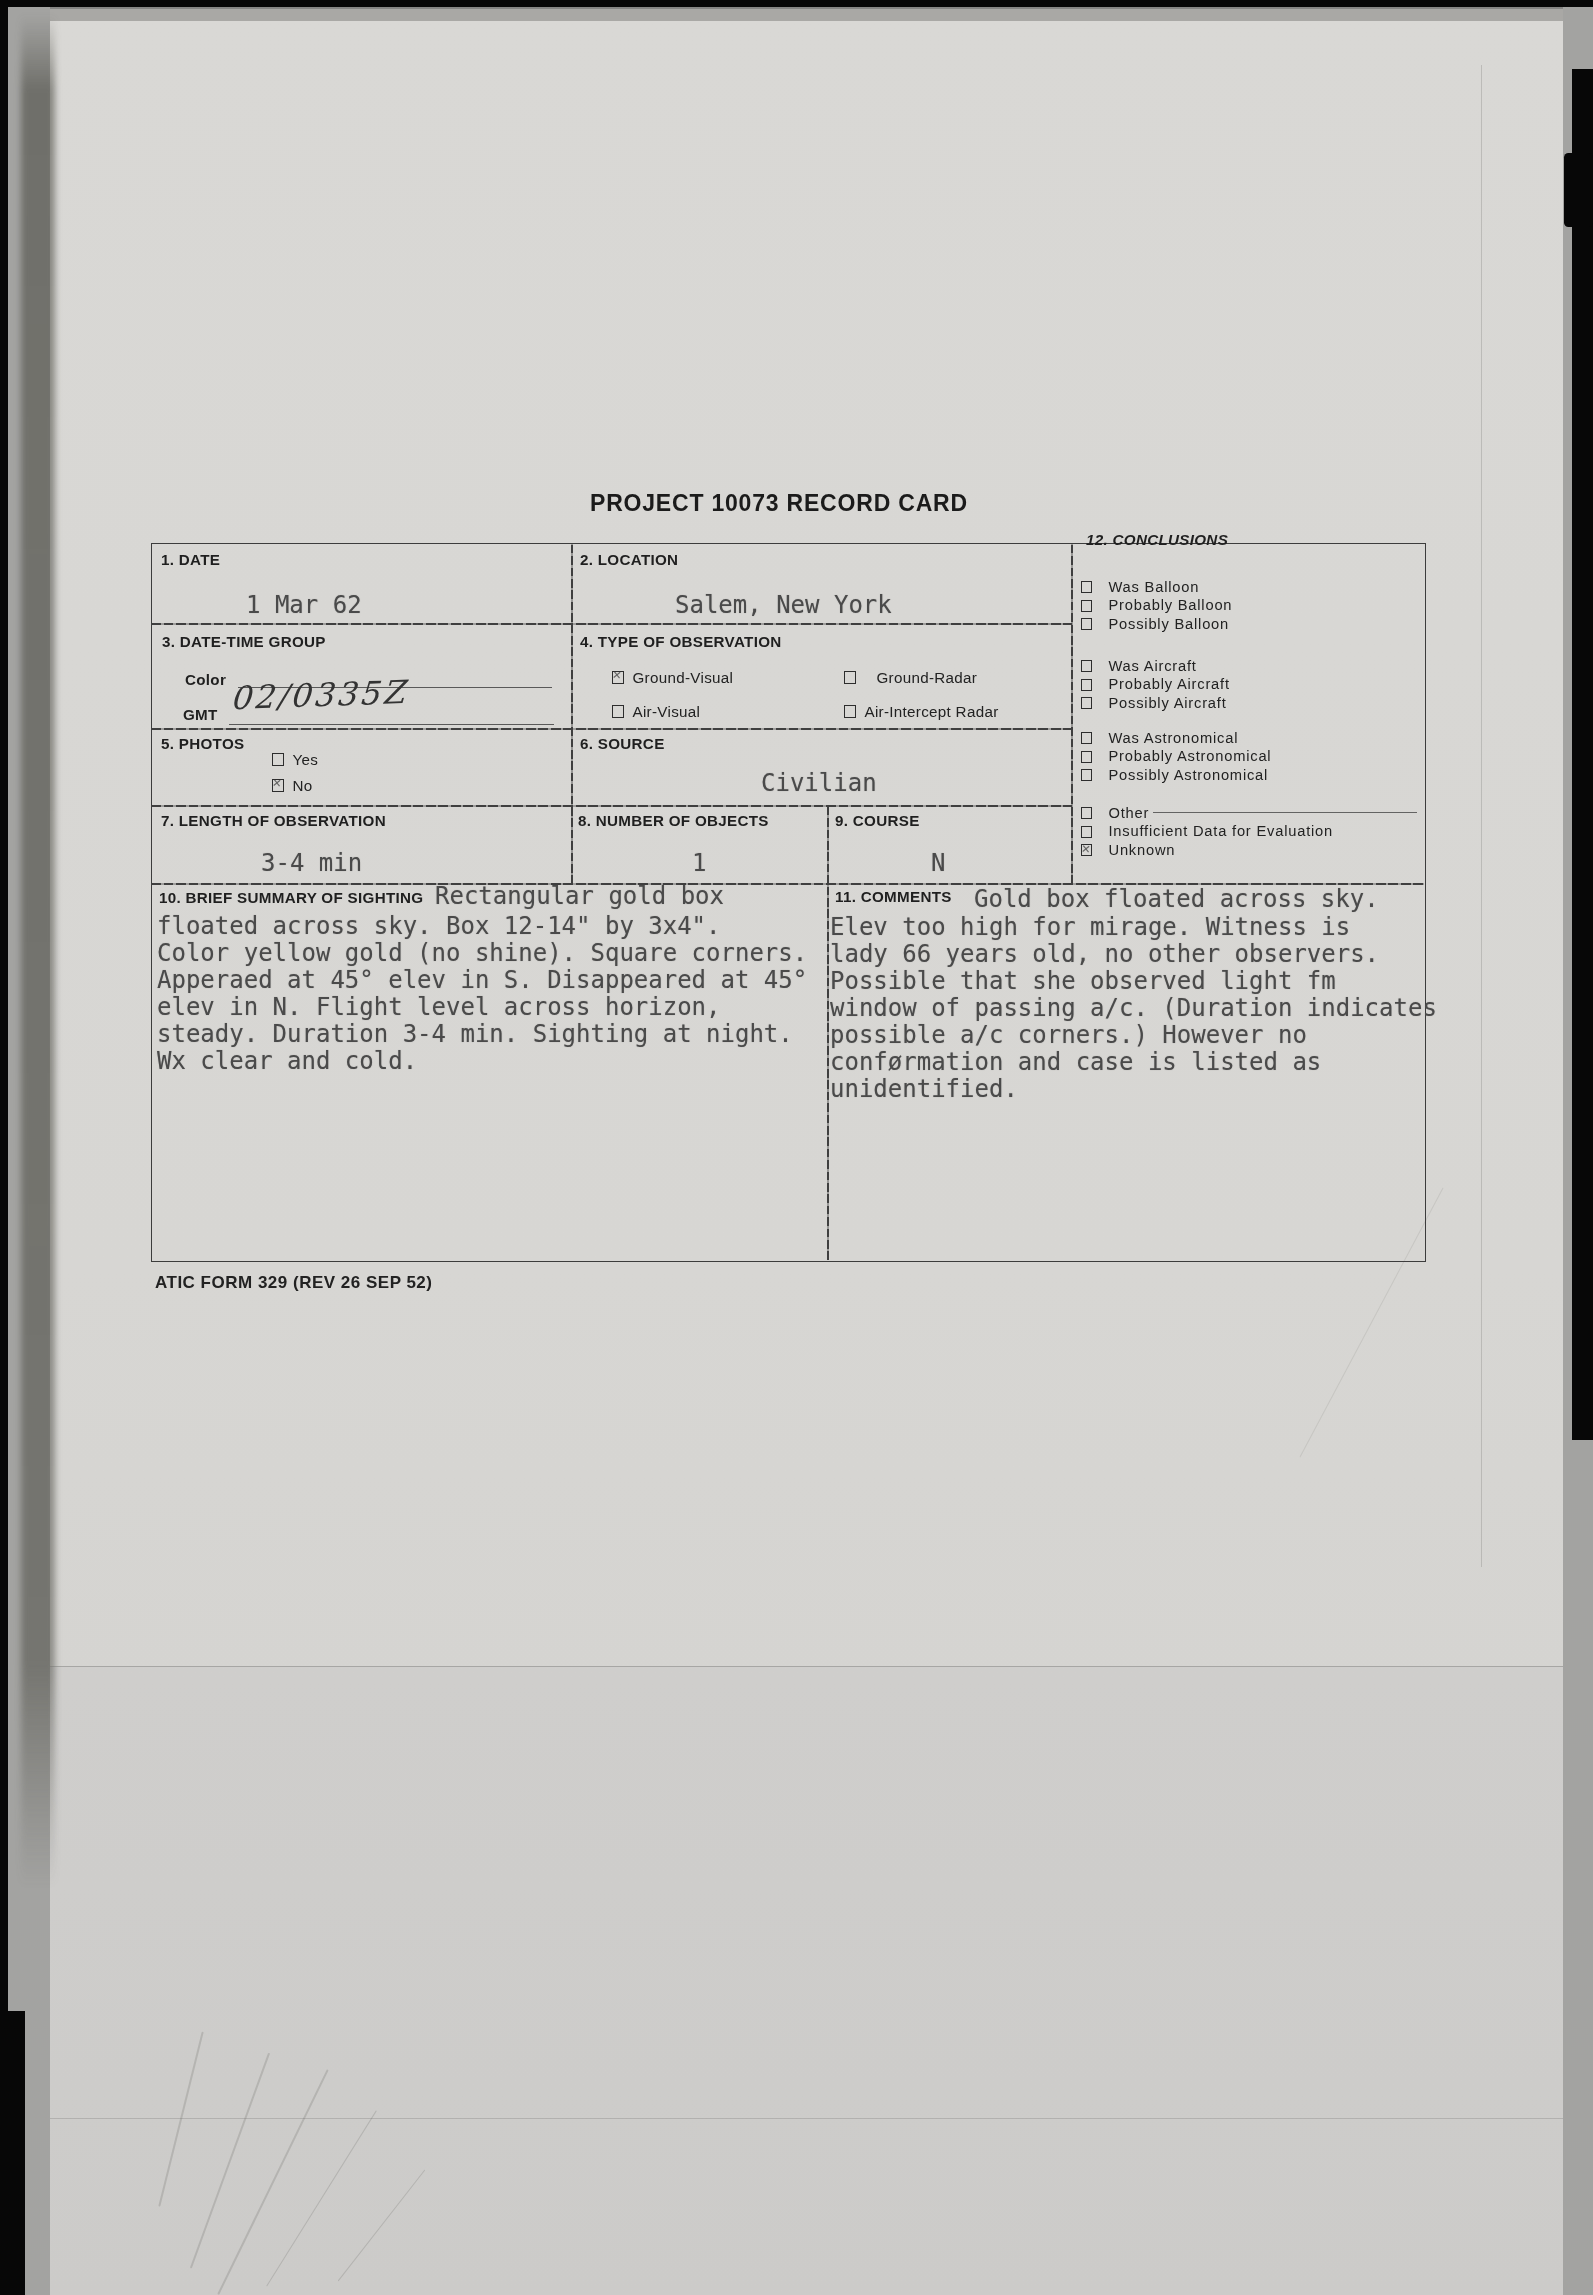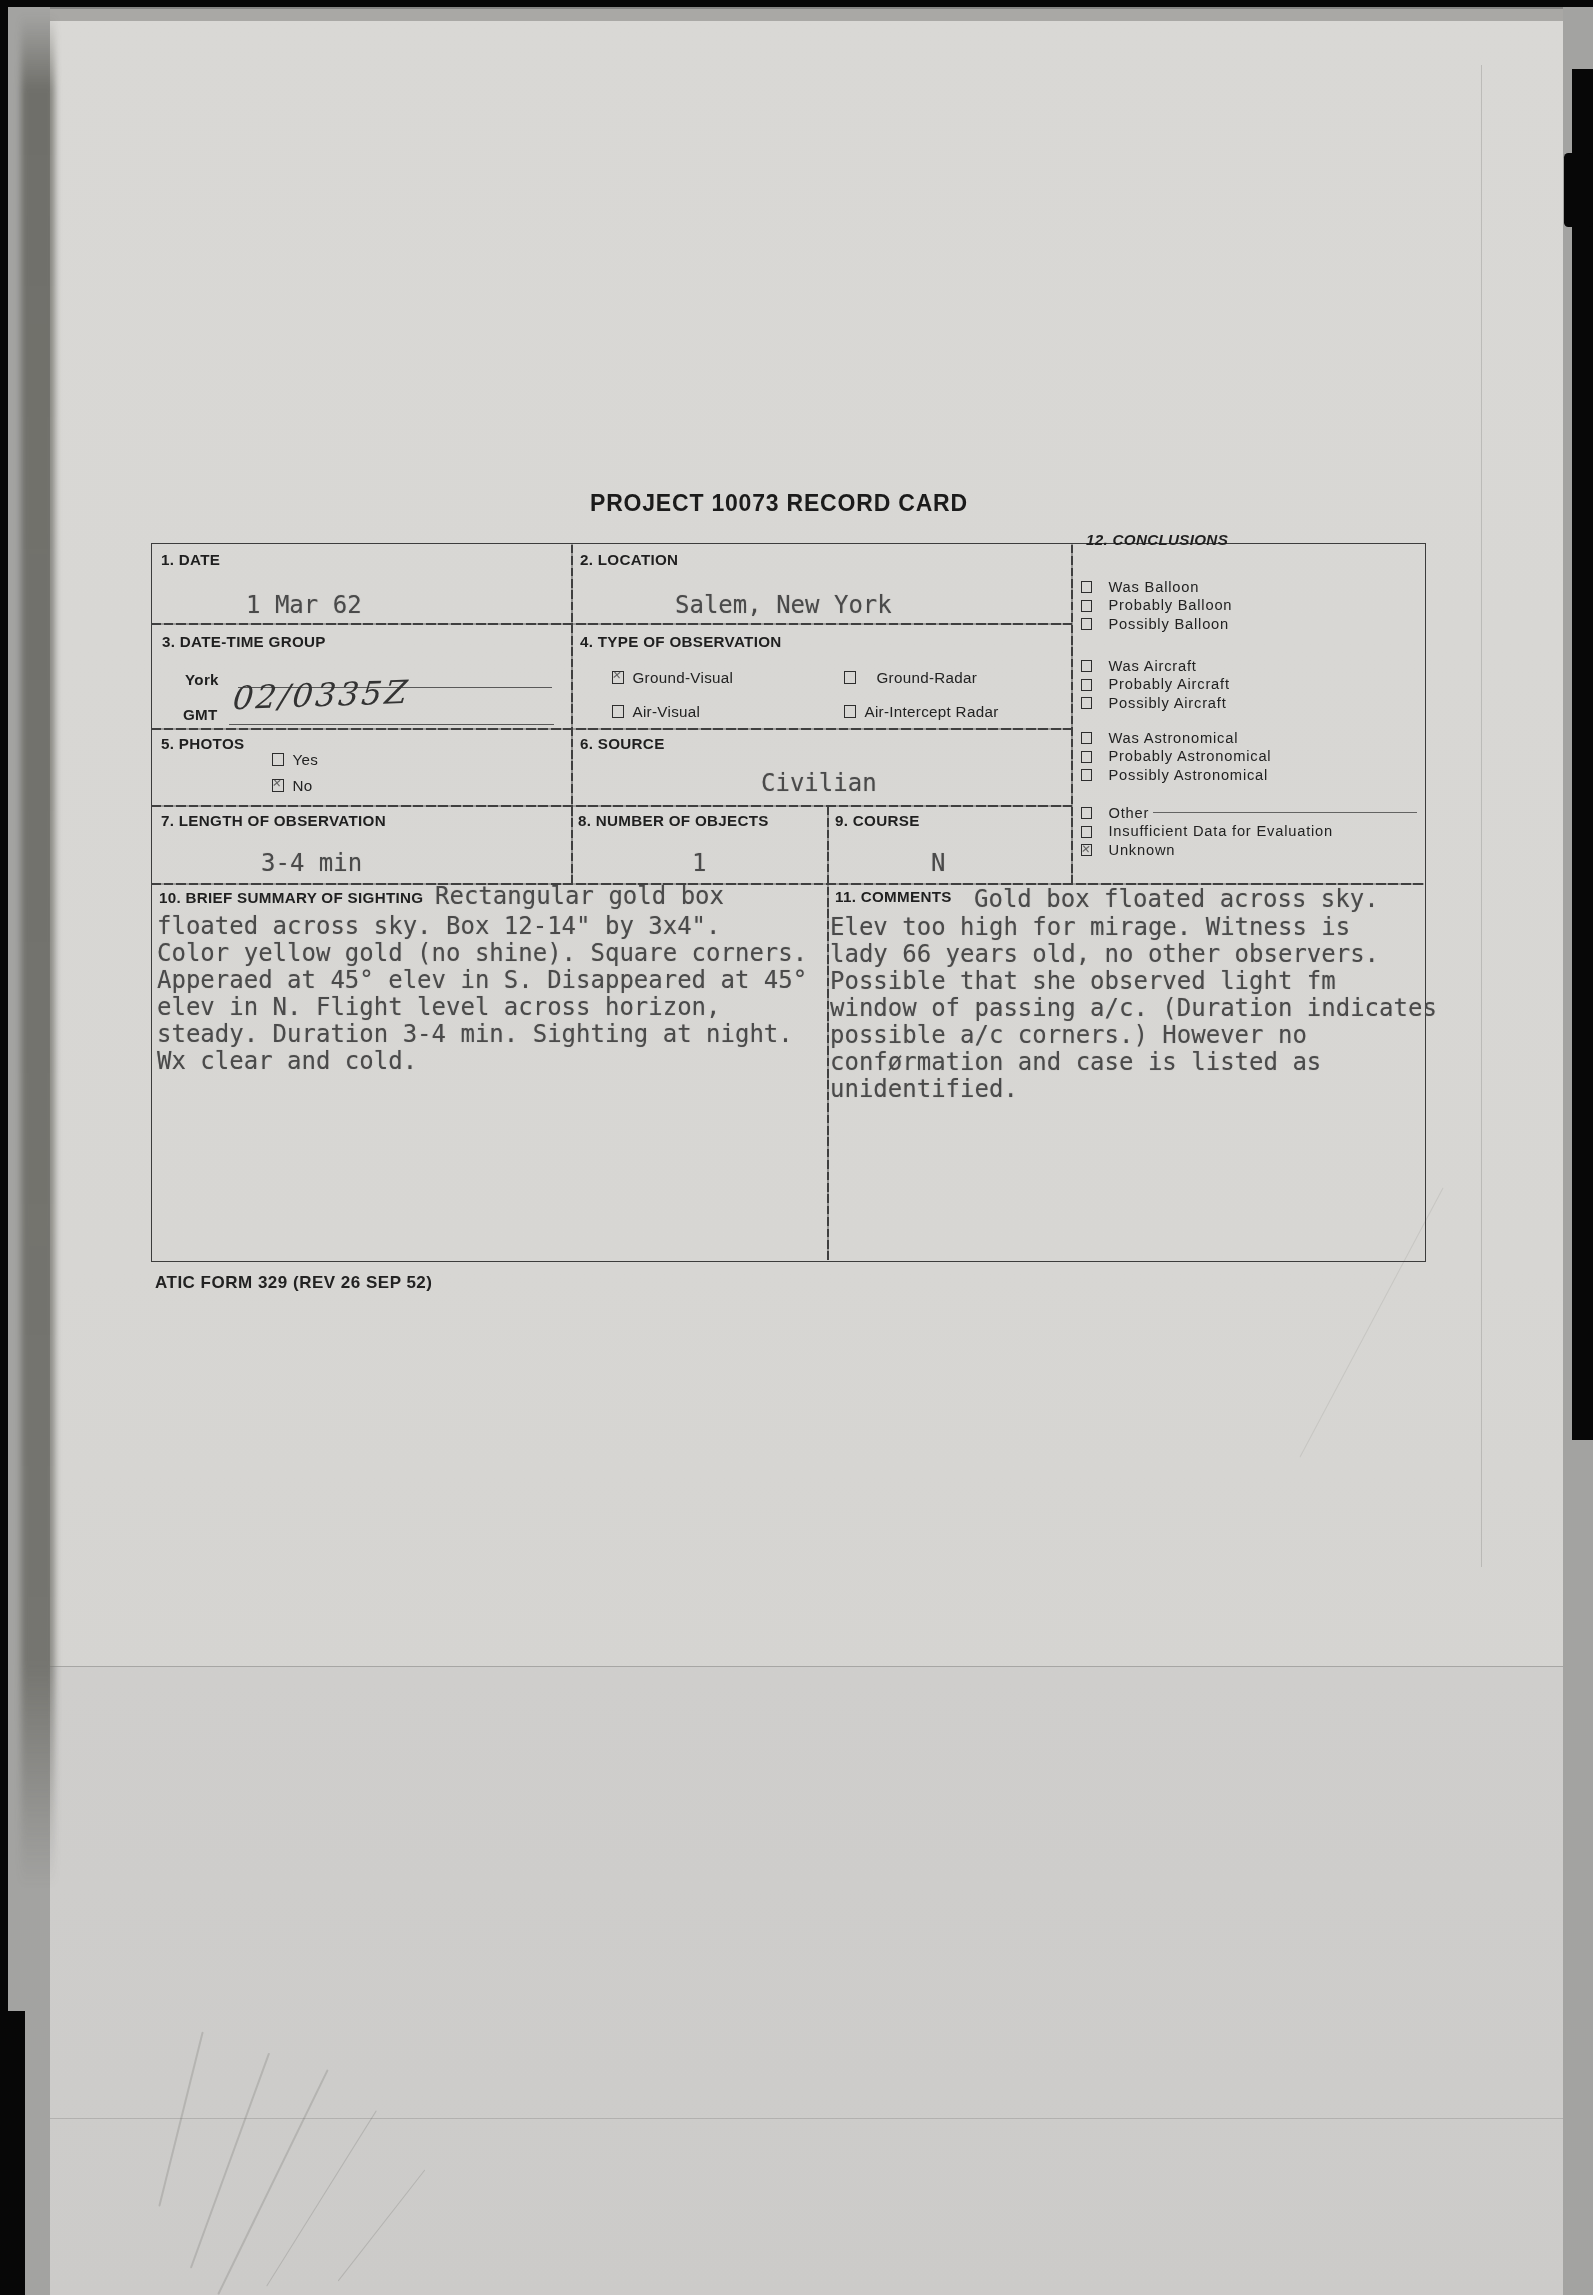--- a/index.html
+++ b/index.html
@@ -95,21 +95,21 @@
   <div class="vline" style="left:827px;top:805px;height:455px;"></div>
   <div class="vline" style="left:1071px;top:543px;height:341px;"></div>
 
   <div class="flabel" style="left:161px;top:552px;">1. DATE</div>
   <div class="typed" style="left:246px;top:592px;">1 Mar 62</div>
 
   <div class="flabel" style="left:580px;top:552px;">2. LOCATION</div>
   <div class="typed" style="left:675px;top:592px;">Salem, New York</div>
 
   <div class="flabel" style="left:162px;top:634px;">3. DATE-TIME GROUP</div>
-  <div class="flabel" style="left:185px;top:672px;font-weight:700;">York</div>
+  <div class="flabel" style="left:185px;top:672px;font-weight:700;">Color</div>
   <div class="uline" style="left:238px;top:687px;width:314px;"></div>
   <div class="flabel" style="left:183px;top:707px;">GMT</div>
   <div id="gmt-hand">02/0335Z</div>
   <div class="uline" style="left:229px;top:724px;width:325px;"></div>
 
   <div class="flabel" style="left:580px;top:634px;">4. TYPE OF OBSERVATION</div>
   <div class="opt" style="left:612px;top:670px;">
     <span class="box checked"></span>
     <span>Ground-Visual</span>
   </div>

